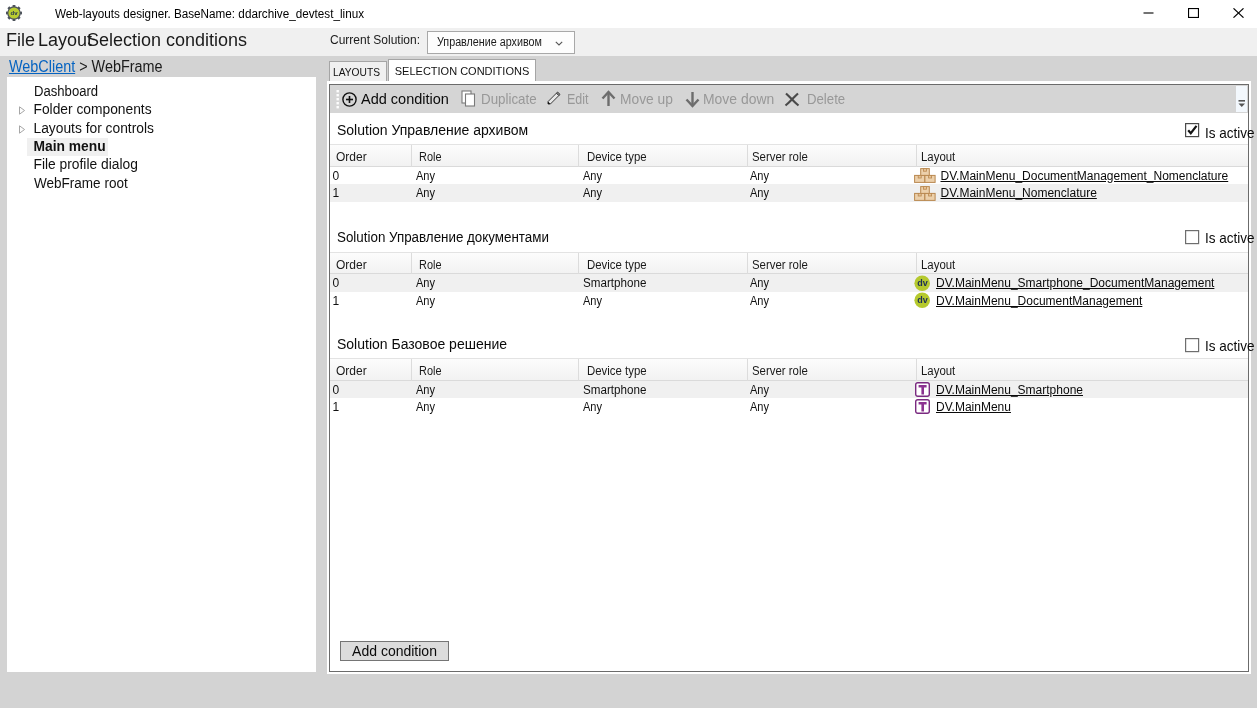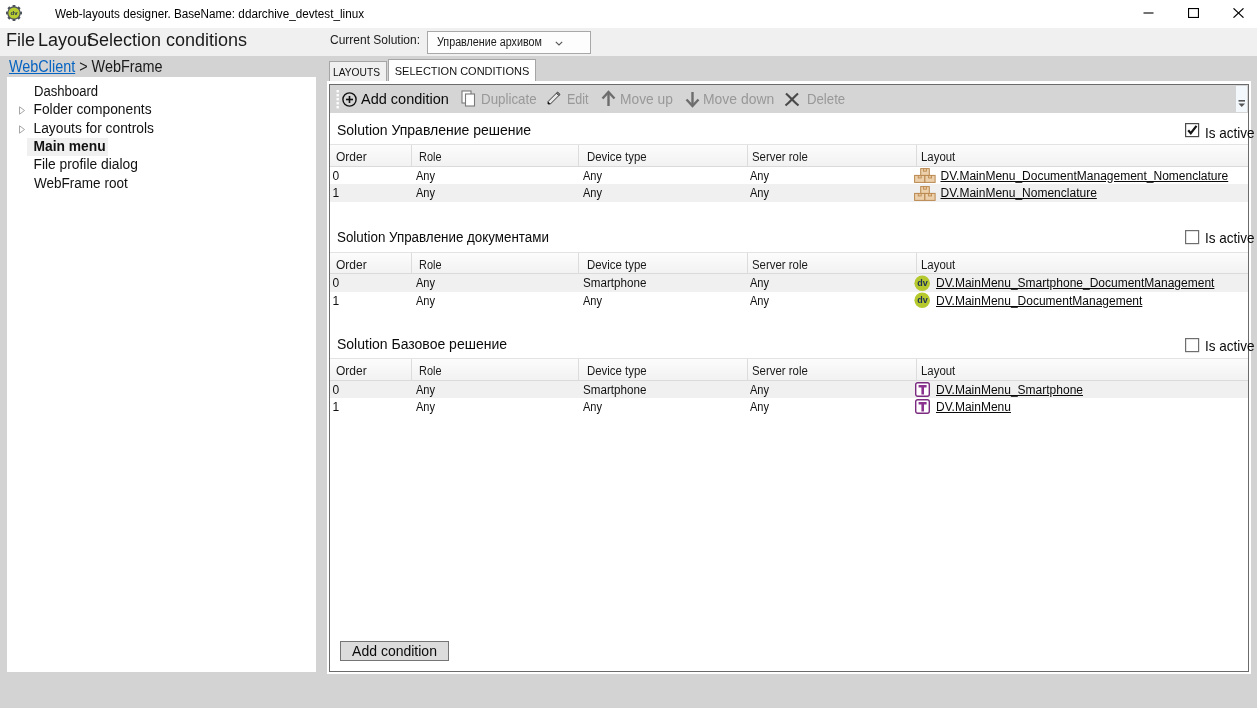--- a/index.html
+++ b/index.html
@@ -8,21 +8,21 @@
 .abs { position:absolute; white-space:nowrap; }
 .sx { display:inline-block; transform-origin:0 50%; }
 
 
 #titlebar { left:0; top:0; width:1257px; height:28px; background:#ffffff; }
 #titletext { left:27px; top:0; height:28px; line-height:28px; font-size:12px; color:#000;margin-left:28px; }
 
 #menubar { left:0; top:28px; width:1257px; height:28px; background:#f0f0f0; }
 .menuitem { top:28px; height:28px; line-height:24px; font-size:18px; color:#1a1a1a; }
 #cslabel { left:330px; top:28px; height:27px; line-height:25px; font-size:12.5px; color:#1a1a1a; }
-#combo { left:427px; top:31px; width:164px; height:23px; background:#fdfdfd; border:1px solid #a8a8a8; }
+#combo { left:427px; top:31px; width:148px; height:23px; background:#fdfdfd; border:1px solid #a8a8a8; }
 #combotext { left:9px; top:0; height:21px; line-height:21px; font-size:12.5px; color:#1a1a1a; }
 
 
 #crumb { left:9px; top:57px; height:20px; line-height:20px; font-size:16px; color:#1a1a1a; }
 #crumb a { color:#0563c1; }
 #treepanel { left:7px; top:77px; width:309px; height:595px; background:#ffffff; }
 .treerow { left:7px; width:309px; height:18.3px; line-height:18.3px; font-size:13.8px; color:#111; }
 .treerow .txt { position:absolute; left:26.5px; top:0; white-space:nowrap; }
 #mainmenurow .hl { position:absolute; left:20px; top:0.5px; height:17.3px; background:#f0f0f0; width:81px; }
 #mainmenurow .txt { font-weight:bold; }
@@ -178,21 +178,21 @@
 </svg>
 <div class="abs tbtxt tbdis" style="left:807px"><span class="sx" style="transform:scaleX(0.91)">Delete</span></div>
 
 <div class="abs" id="overflow">
 <svg class="abs" style="left:2px;top:14px" width="8" height="9" viewBox="0 0 8 9">
       <rect x="0.5" y="0" width="6.5" height="1.6" fill="#555"></rect>
       <path d="M0.5 3.5 L7 3.5 L3.75 7 Z" fill="#555"></path>
     </svg>
 </div>
 
-<div class="abs sectitle" style="left:337px;top:122.5px">Solution Управление решение</div>
+<div class="abs sectitle" style="left:337px;top:122.5px">Solution Управление архивом</div>
 <svg class="abs" style="left:1185px;top:122.5px" width="15" height="15" viewBox="0 0 15 15">
     <rect x="0.6" y="0.6" width="13" height="13" fill="#fff" stroke="#4a4a4a" stroke-width="1.2"></rect>
     <path d="M3.2 7.2 L5.8 10.2 L11.5 2.8" fill="none" stroke="#151515" stroke-width="2.2"></path>
   </svg>
 <div class="abs isactive" style="top:125.5px"><span class="sx" style="transform:scaleX(0.90)">Is active</span></div>
 <div class="abs gridhead" style="top:144px">
   <span class="hcell" style="left:6.5px">Order</span>
     <span class="hcell" style="left:89.5px"><span class="sx" style="transform:scaleX(0.91)">Role</span></span>
     <span class="hcell" style="left:257.5px"><span class="sx" style="transform:scaleX(0.95)">Device type</span></span>
     <span class="hcell" style="left:422.5px"><span class="sx" style="transform:scaleX(0.95)">Server role</span></span>

